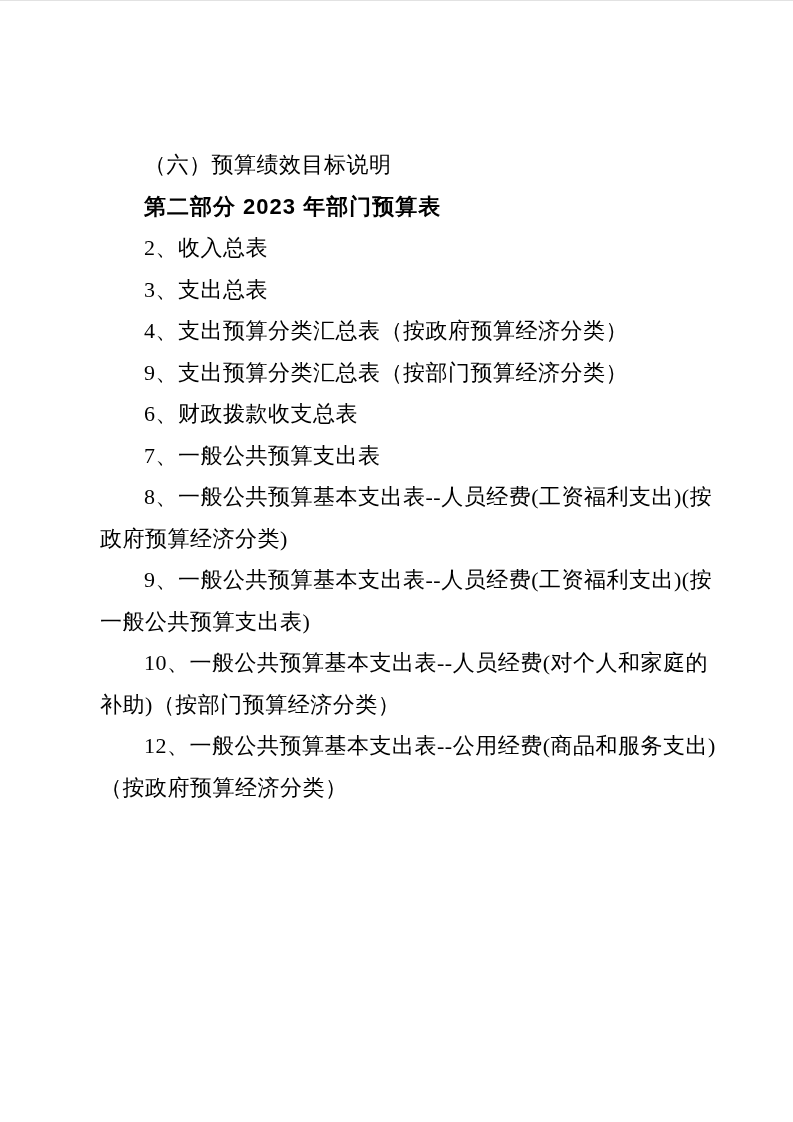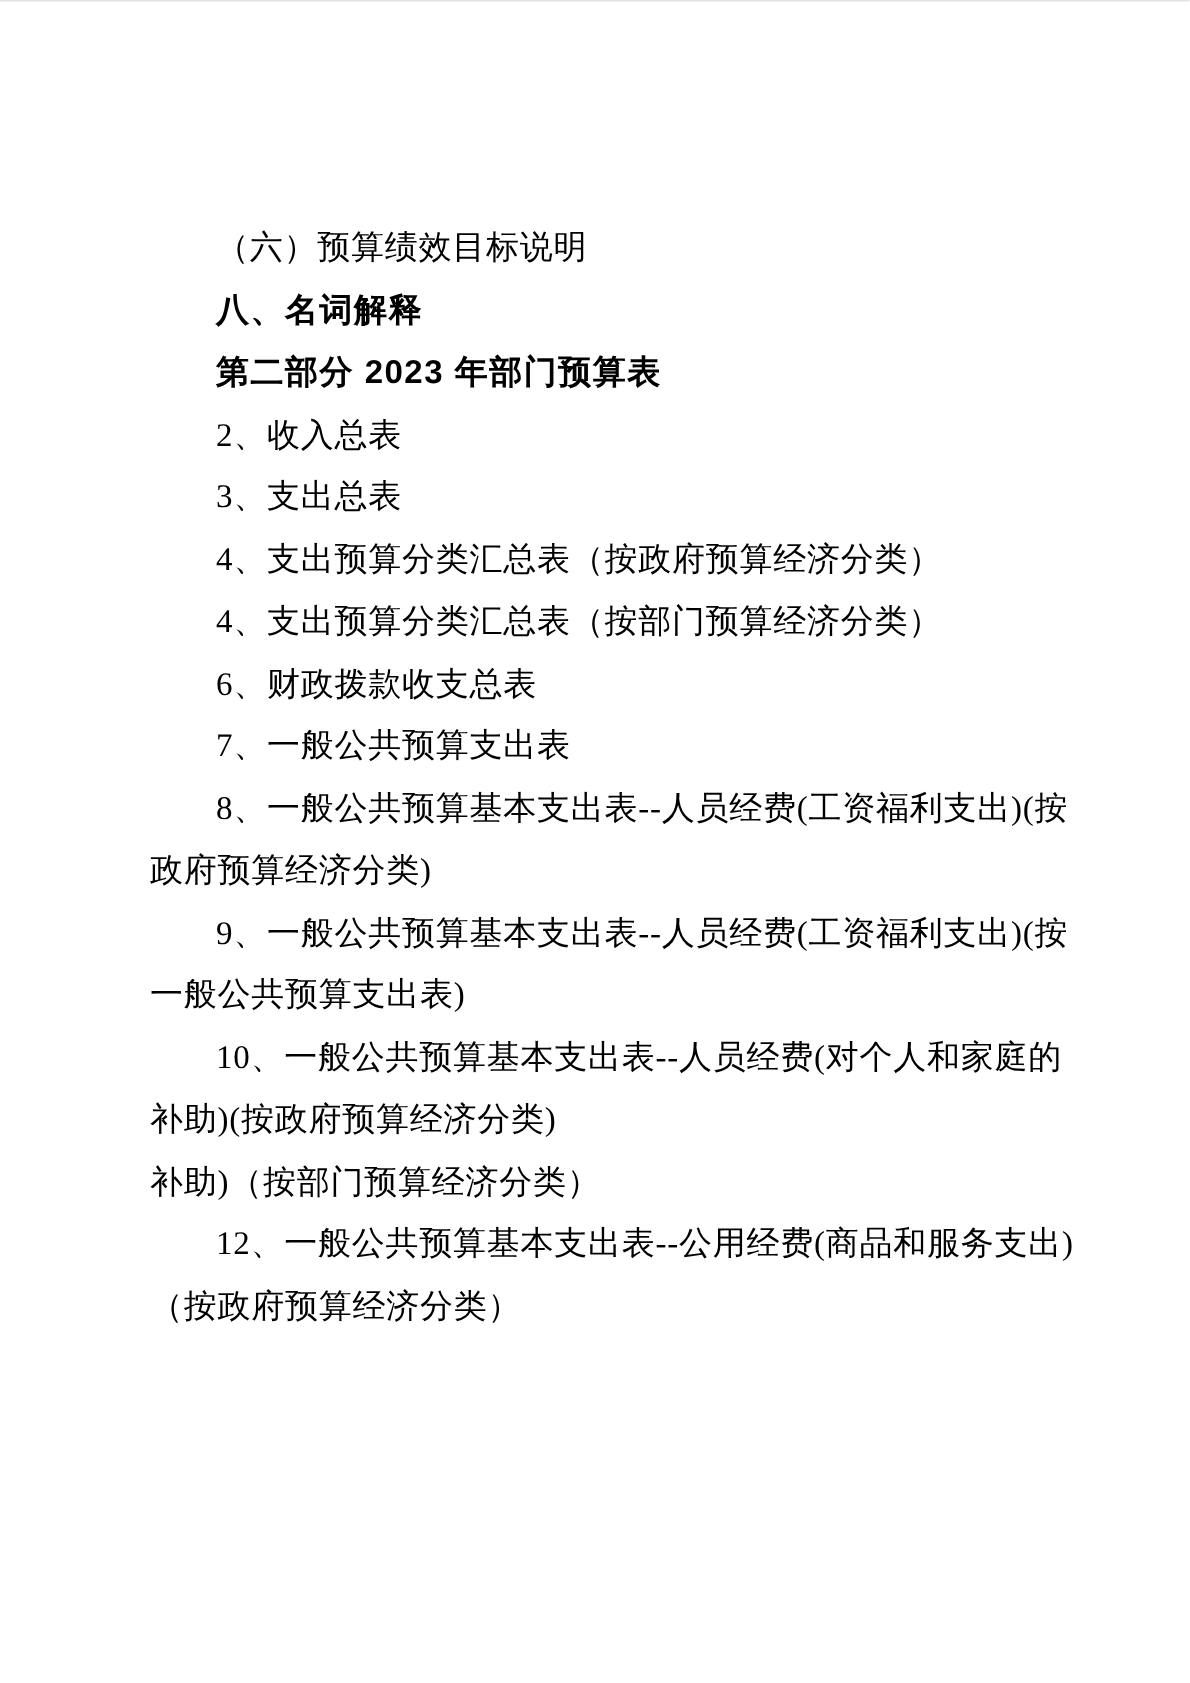--- a/index.html
+++ b/index.html
@@ -48,43 +48,40 @@
 </head>
 <body>
 
 <div class="page">
   <div class="content">
 
     <p class="para">
         <span class="ln first">（六）预算绩效目标说明</span>
       </p>
 
-    <p class="para heading">
-        <span class="ln first">八、名词解释</span>
-      </p>
 
     <p class="para heading">
         <span class="ln first">第二部分 2023 年部门预算表</span>
       </p>
 
 
     <p class="para">
         <span class="ln first">2、收入总表</span>
       </p>
 
     <p class="para">
         <span class="ln first">3、支出总表</span>
       </p>
 
     <p class="para">
         <span class="ln first">4、支出预算分类汇总表（按政府预算经济分类）</span>
       </p>
 
     <p class="para">
-        <span class="ln first">4、支出预算分类汇总表（按部门预算经济分类）</span>
+        <span class="ln first">9、支出预算分类汇总表（按部门预算经济分类）</span>
       </p>
 
     <p class="para">
         <span class="ln first">6、财政拨款收支总表</span>
       </p>
 
     <p class="para">
         <span class="ln first">7、一般公共预算支出表</span>
       </p>
 
@@ -93,21 +90,20 @@
         <span class="ln">政府预算经济分类)</span>
       </p>
 
     <p class="para">
         <span class="ln first">9、一般公共预算基本支出表--人员经费(工资福利支出)(按</span>
         <span class="ln">一般公共预算支出表)</span>
       </p>
 
     <p class="para">
         <span class="ln first">10、一般公共预算基本支出表--人员经费(对个人和家庭的</span>
-        <span class="ln">补助)(按政府预算经济分类)</span>
       </p>
 
     <p class="para">
         <span class="ln">补助)（按部门预算经济分类）</span>
       </p>
 
     <p class="para">
         <span class="ln first">12、一般公共预算基本支出表--公用经费(商品和服务支出)</span>
         <span class="ln">（按政府预算经济分类）</span>
       </p>

